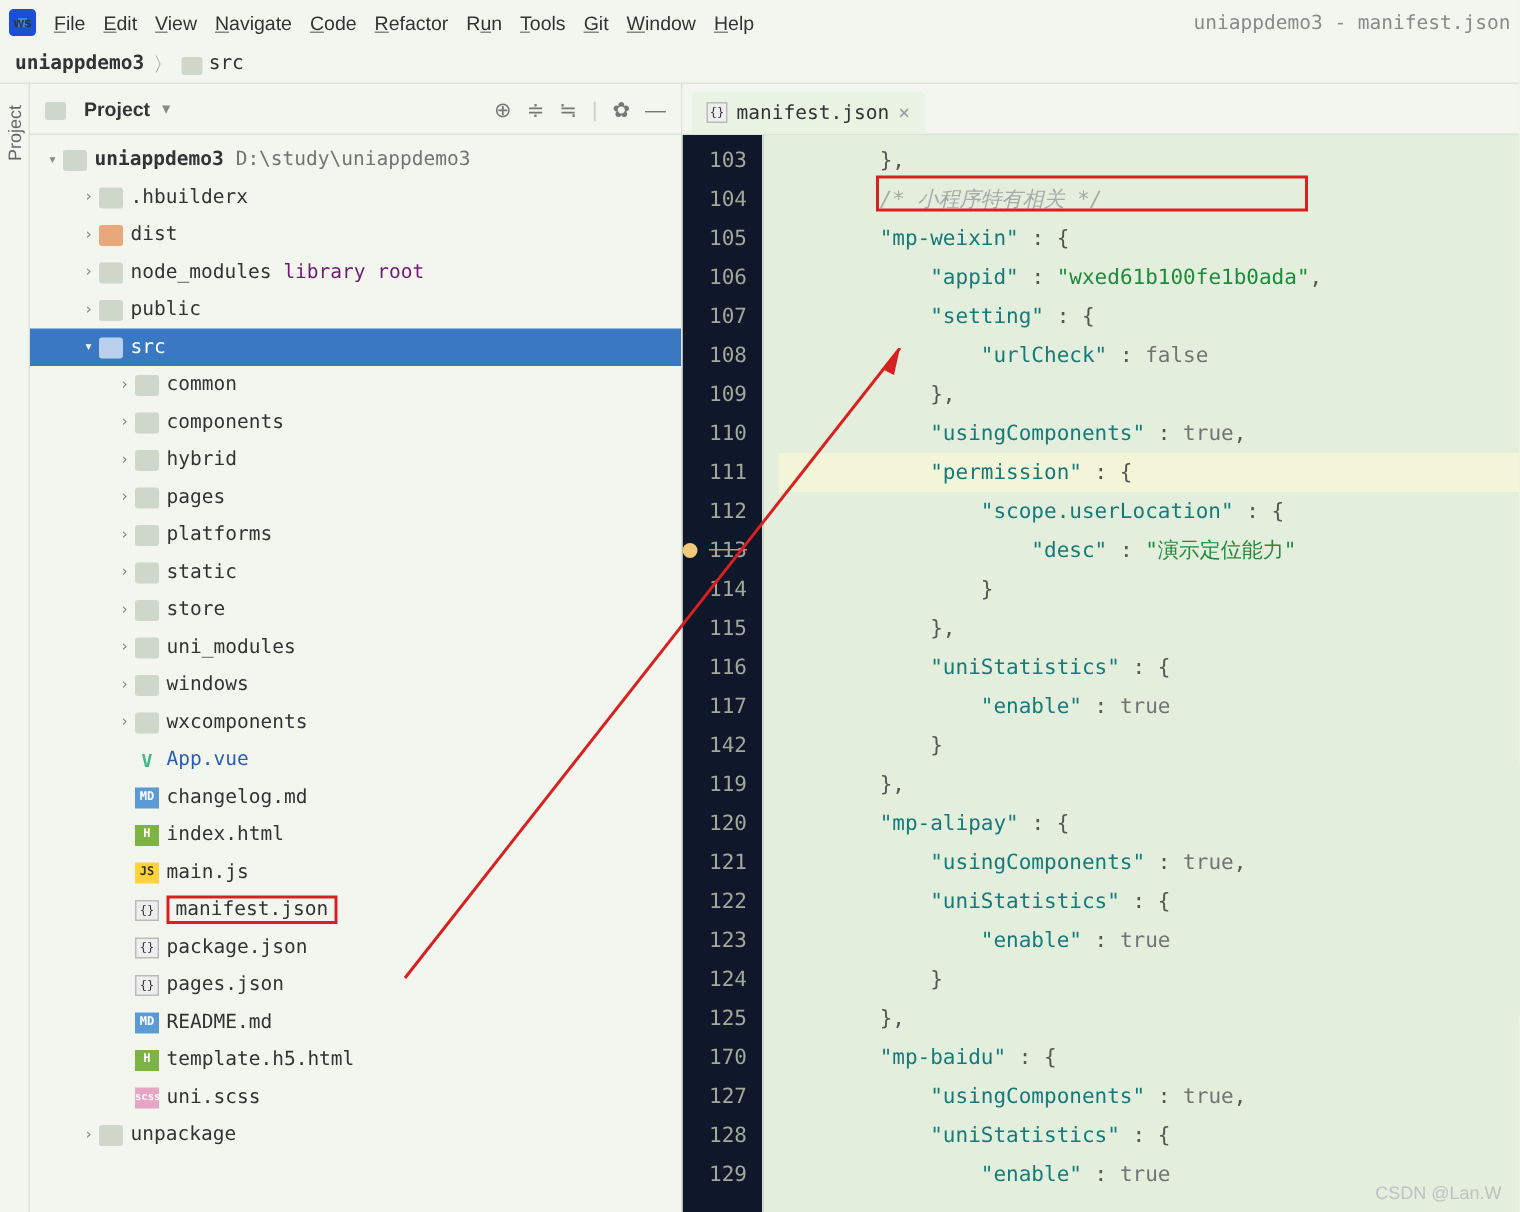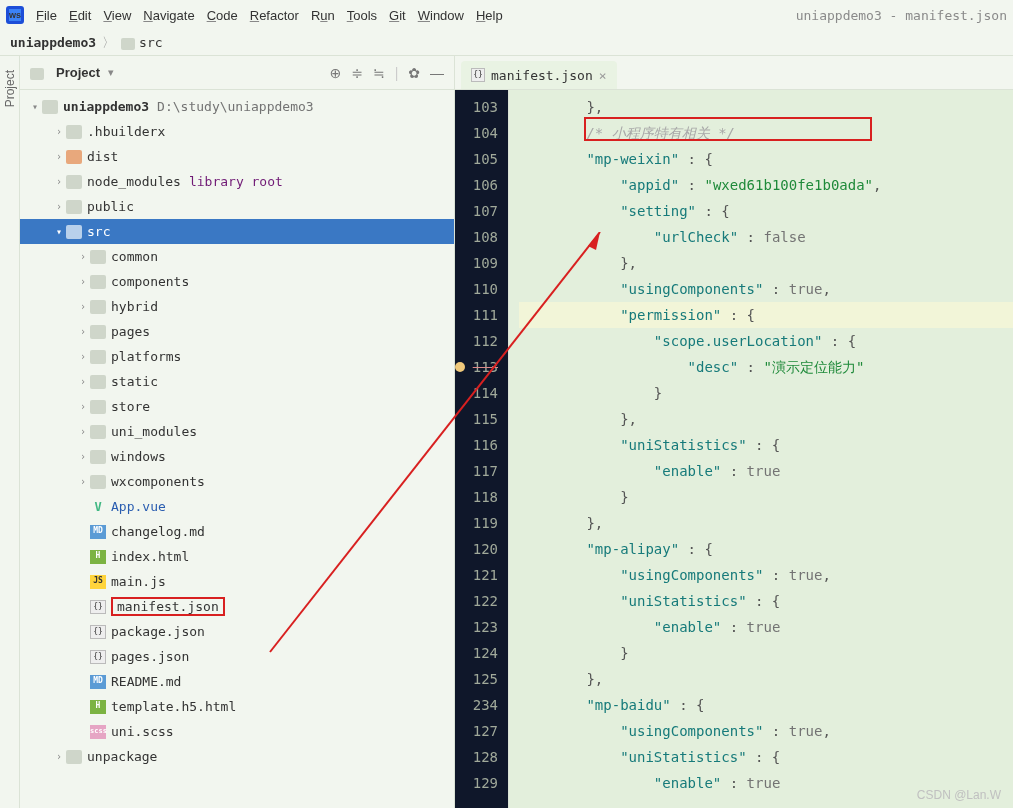--- a/index.html
+++ b/index.html
@@ -1,20 +1,20 @@
 <!DOCTYPE html>
 <html><head>
 <meta charset="utf-8">
 <style>
 * { margin:0; padding:0; box-sizing:border-box; }
 body { font-family: "Segoe UI", Arial, sans-serif; font-size:13px; background:#f2f6ef; color:#333; width:1013px; height:808px; overflow:hidden; position:relative; }
 
 
 .menubar { display:flex; align-items:center; height:30px; padding:0 6px; gap:12px; background:#f2f6ef; }
-.app-icon { width:18px; height:18px; background:#3b82f6; border:3px solid #1d4ed8; border-radius:3px; display:flex; align-items:center; justify-content:center; font-size:9px; font-weight:bold; color:#333; }
+.app-icon { width:18px; height:18px; background:#3b82f6; border:6px solid #1d4ed8; border-radius:3px; display:flex; align-items:center; justify-content:center; font-size:9px; font-weight:bold; color:#333; }
 .menu-item { color:#333; cursor:default; }
 .menu-item .u { text-decoration:underline; text-decoration-color:#888; }
 .titlebar-right { margin-left:auto; font-family:Consolas,monospace; color:#8a8a8a; }
 
 
 .breadcrumb { display:flex; align-items:center; height:26px; padding:0 10px; font-family:Consolas,monospace; color:#333; background:#f2f6ef; border-bottom:1px solid #dbe3d6; }
 .breadcrumb b { font-weight:bold; }
 .chev { margin:0 6px; color:#999; }
 .folder-icn { display:inline-block; width:14px; height:12px; background:#cfd6ca; border-radius:2px; margin-right:4px; position:relative; top:1px; }
 
@@ -189,29 +189,29 @@
           <div>108</div>
           <div>109</div>
           <div>110</div>
           <div>111</div>
           <div>112</div>
           <div class="gutter-mark" style="text-decoration: line-through rgb(221, 136, 136);">113</div>
           <div>114</div>
           <div>115</div>
           <div>116</div>
           <div>117</div>
-          <div>118</div>
+          <div>142</div>
           <div>119</div>
           <div>120</div>
           <div>121</div>
           <div>122</div>
           <div>123</div>
           <div>124</div>
           <div>125</div>
-          <div>234</div>
+          <div>170</div>
           <div>127</div>
           <div>128</div>
           <div>129</div>
         </div>
       <div class="code" id="code">
           <div class="code-line"><span class="punct">        },</span></div>
           <div class="code-line"><span class="comment-lm">        /* 小程序特有相关 */</span></div>
           <div class="code-line"><span class="k">        "mp-weixin"</span><span class="punct"> : {</span></div>
           <div class="code-line"><span class="k">            "appid"</span><span class="punct"> : </span><span class="v-green">"wxed61b100fe1b0ada"</span><span class="punct">,</span></div>
           <div class="code-line"><span class="k">            "setting"</span><span class="punct"> : {</span></div>

